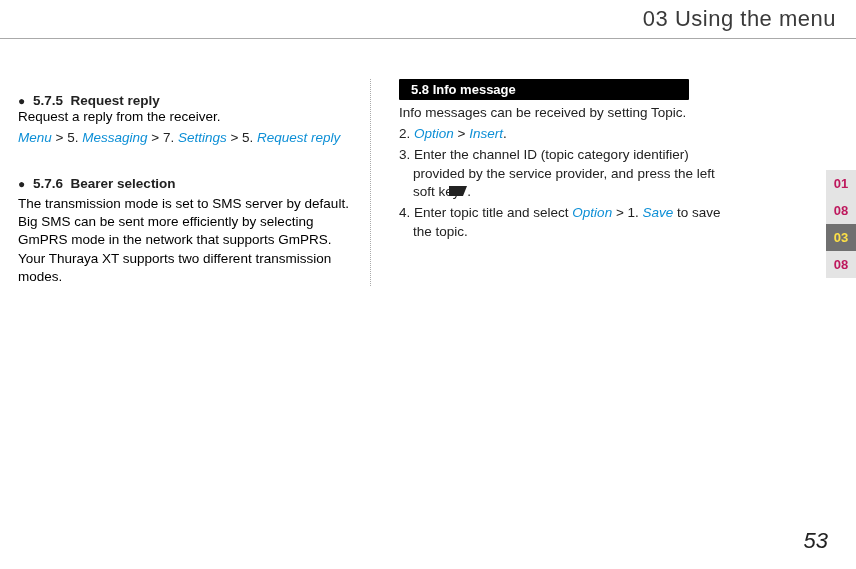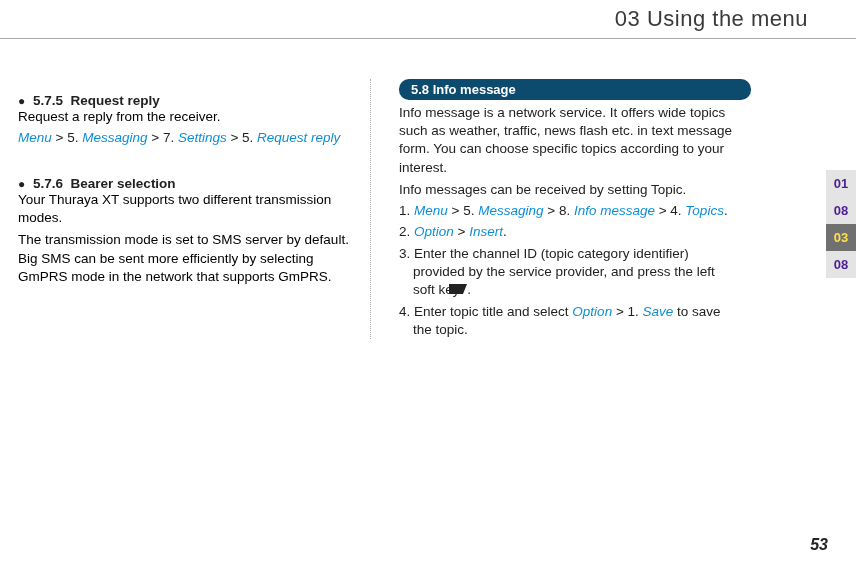--- a/index.html
+++ b/index.html
@@ -11,21 +11,21 @@
     font-family: Arial, Helvetica, sans-serif;
     font-size: 13.5px;
     color: #222;
     position: relative;
     background: #fff;
   }
   .page-header {
     text-align: right;
     font-size: 22px;
     color: #3a3a3a;
-    padding-right: 48px;
+    padding-right: 20px;
     padding-top: 6px;
     font-weight: 400;
     letter-spacing: 0.5px;
   }
   .rule {
     height: 1px;
     background: #aaa;
     margin-top: 6px;
   }
   .body-wrap {
@@ -56,28 +56,28 @@
     color: #000000;
   }
   .path {
     margin-top: 2px;
     line-height: 1.4;
   }
   .menu-link { color: #0d8fd6; font-style: italic; }
   .sep { color: #222; }
   .num { color: #222; }
   .section-pill {
-    background: #0c4a6e;
+    background: #000000;
     color: #fff;
-    border-radius: 10px;
+    border-radius: 1px;
     padding: 3px 12px;
     font-size: 13px;
     font-weight: bold;
     display: inline-block;
-    width: 352px;
+    width: 290px;
   }
   .subhead {
     font-weight: bold;
     margin-top: 16px;
   }
   .ol-step {
     margin-top: 3px;
     line-height: 1.35;
     padding-left: 14px;
     text-indent: -14px;
@@ -91,33 +91,33 @@
     right: 0;
     top: 170px;
   }
   .tab {
     width: 30px;
     padding: 6px 0;
     text-align: center;
     font-size: 13px;
     font-weight: bold;
     background: #e4e4e4;
-    color: #4c1d95;
+    color: #be185d;
   }
   .tab.active {
     background: #707070;
     color: #fde047;
   }
   .page-num {
     position: absolute;
     right: 28px;
     bottom: 15px;
     font-style: italic;
-    font-weight: bold;
-    font-size: 16px;
+    font-weight: normal;
+    font-size: 22px;
     color: #222;
   }
   .col-right-inner { margin-top: 0; }
   .para { margin-top: 4px; line-height: 1.35; }
 </style>
 </head>
 <body>
 
 <div class="page-header">
   <span>03 Using the menu</span>
@@ -136,34 +136,30 @@
     <div class="body-text">Request a reply from the receiver.</div>
     <div class="path">
       <span class="menu-link">Menu</span><span class="sep"> &gt; </span><span class="num">5. </span><span class="menu-link">Messaging</span><span class="sep"> &gt; </span><span class="num">7. </span><span class="menu-link">Settings</span><span class="sep"> &gt; </span><span class="num">5. </span><span class="menu-link">Request reply</span>
     </div>
 
     <div class="bullet-row" style="margin-top:28px">
       <span class="bullet-dot">●</span>
       <span>5.7.6</span>
       &nbsp;<span>Bearer selection</span>
     </div>
+    <div class="body-text" style="margin-top:4px">The transmission mode is set to SMS server by default. Big SMS can be sent more efficiently by selecting GmPRS mode in the network that supports GmPRS.</div>
     <div class="body-text">Your Thuraya XT supports two different transmission modes.</div>
-    <div class="body-text" style="margin-top:4px">The transmission mode is set to SMS server by default. Big SMS can be sent more efficiently by selecting GmPRS mode in the network that supports GmPRS.</div>
 
   </div>
 
   <div class="col col-right">
     <div class="col-right-inner">
       <div class="section-pill">5.8  Info message</div>
-      <div class="para">Info message is a network service. It offers wide topics such as weather, traffic, news flash etc. in text message form. You can choose specific topics according to your interest.</div>
       <div class="para">Info messages can be received by setting Topic.</div>
 
-      <div class="ol-step">
-        <span>1. </span><span class="menu-link">Menu</span><span> &gt; </span><span>5. </span><span class="menu-link">Messaging</span><span> &gt; </span><span>8. </span><span class="menu-link">Info message</span><span> &gt; </span><span>4. </span><span class="menu-link">Topics</span><span>.</span>
-      </div>
 
       <div class="ol-step">
         <span>2. </span><span class="menu-link">Option</span><span> &gt; </span><span class="menu-link">Insert</span><span>.</span>
       </div>
 
       <div class="ol-step">
         <span>3. Enter the channel ID (topic category identifier) provided by the service provider, and press the left soft key </span><span class="softkey-icon"><svg width="18" height="10" viewBox="0 0 18 10">
               <path d="M0 0 L18 0 L14 10 L0 10 Z" fill="#222"></path>
             </svg></span><span>.</span>
       </div>

